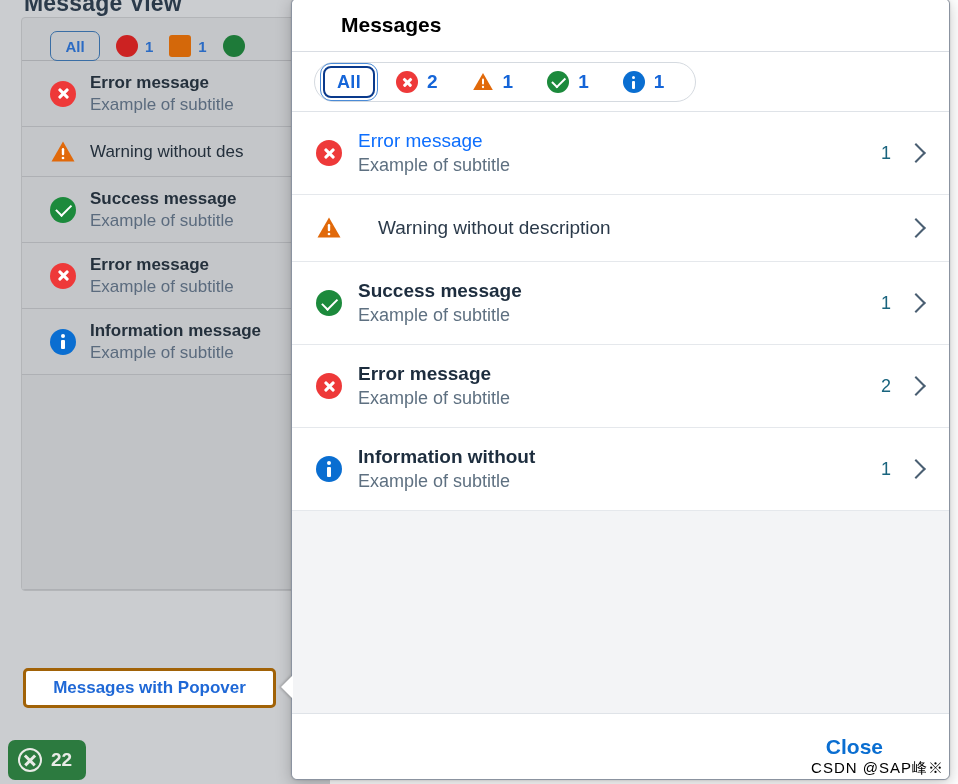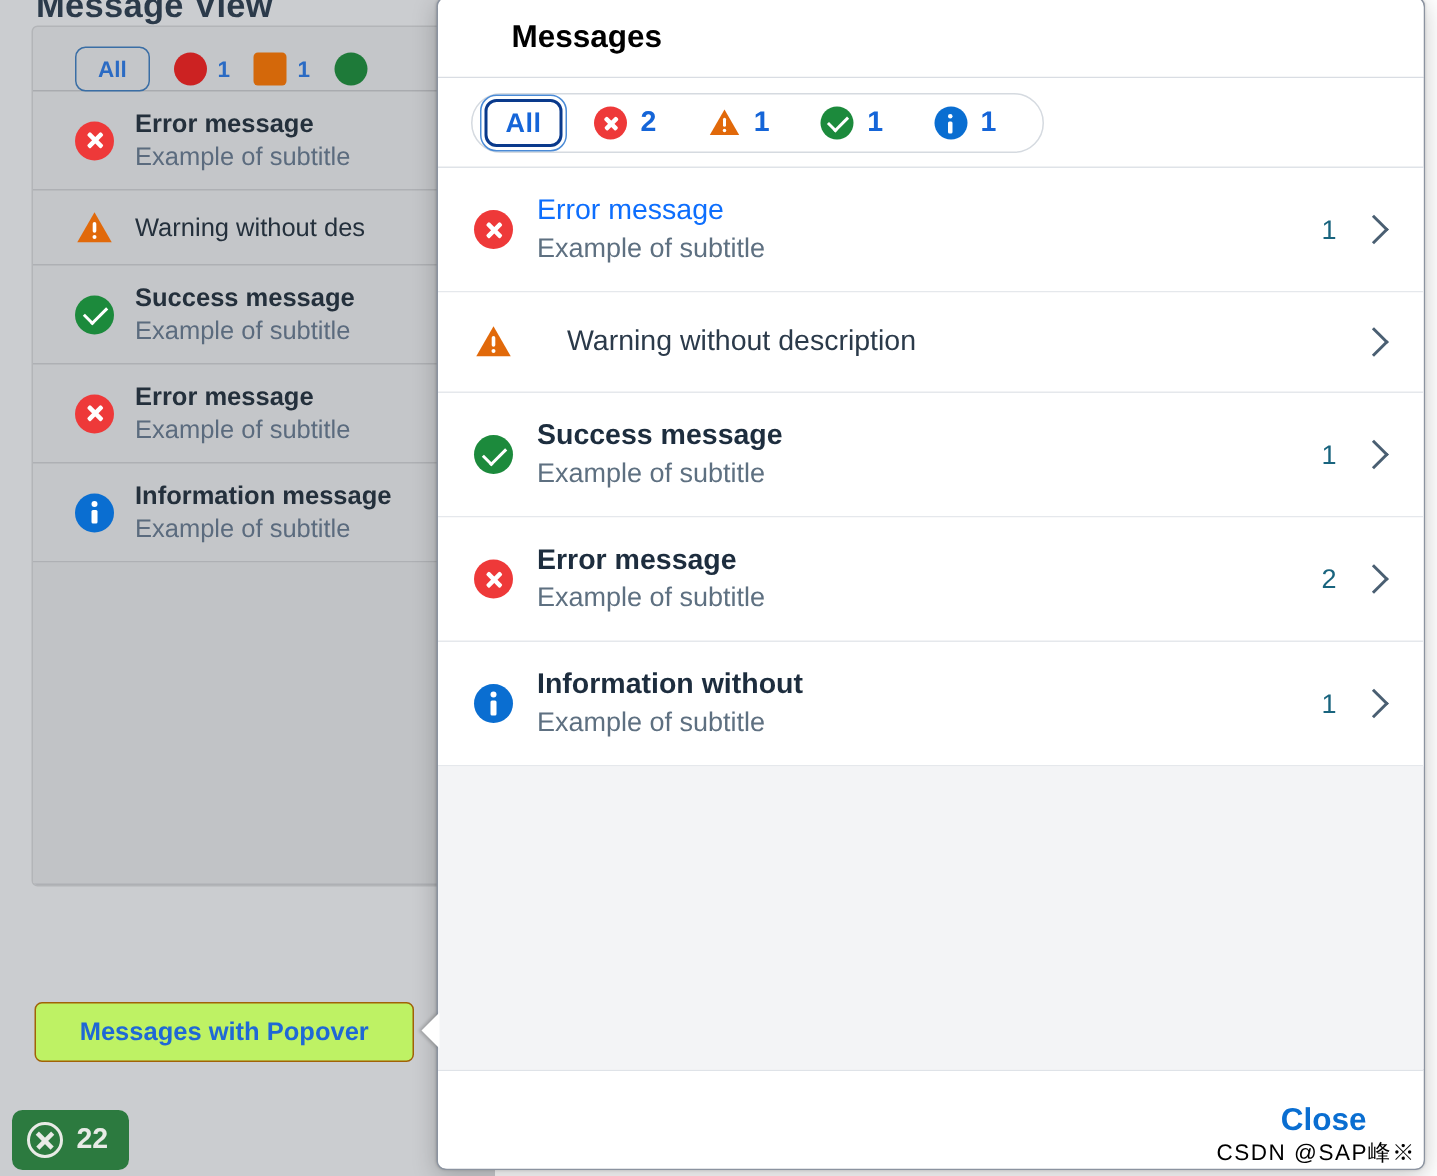--- a/index.html
+++ b/index.html
@@ -96,23 +96,23 @@
     font-size: 17px; color: #5b6b7e; white-space: nowrap;
   }
   .bg-empty { height: 215px; background: #c1c3c6; border-bottom: 1px solid #aeb0b4;}
 
   .bg-btn {
     position: absolute;
     left: 23px;
     top: 668px;
     width: 253px;
     height: 40px;
-    border: 1px solid #a16207;
+    border: 3px solid #a16207;
     border-radius: 5px;
-    background: #bef264;
+    background: #ffffff;
     color: #1f68d6;
     font-size: 17px;
     font-weight: bold;
     display: flex; align-items: center; justify-content: center;
     white-space: nowrap;
   }
 
   .bg-badge {
     position: absolute;
     left: 8px;
@@ -383,21 +383,21 @@
   
   .pop-footer {
     flex: none;
     height: 66px;
     background: #ffffff;
     border-top: 1px solid #dfe3e8;
     border-radius: 0 0 6px 6px;
     display: flex;
     align-items: center;
     justify-content: flex-end;
-    padding-right: 28px;
+    padding-right: 56px;
     position: relative;
   }
   .close-btn {
     color: #0a6ed1;
     font-size: 21px;
     font-weight: bold;
     background: none;
     border: none;
     font-family: inherit;
     cursor: pointer;

